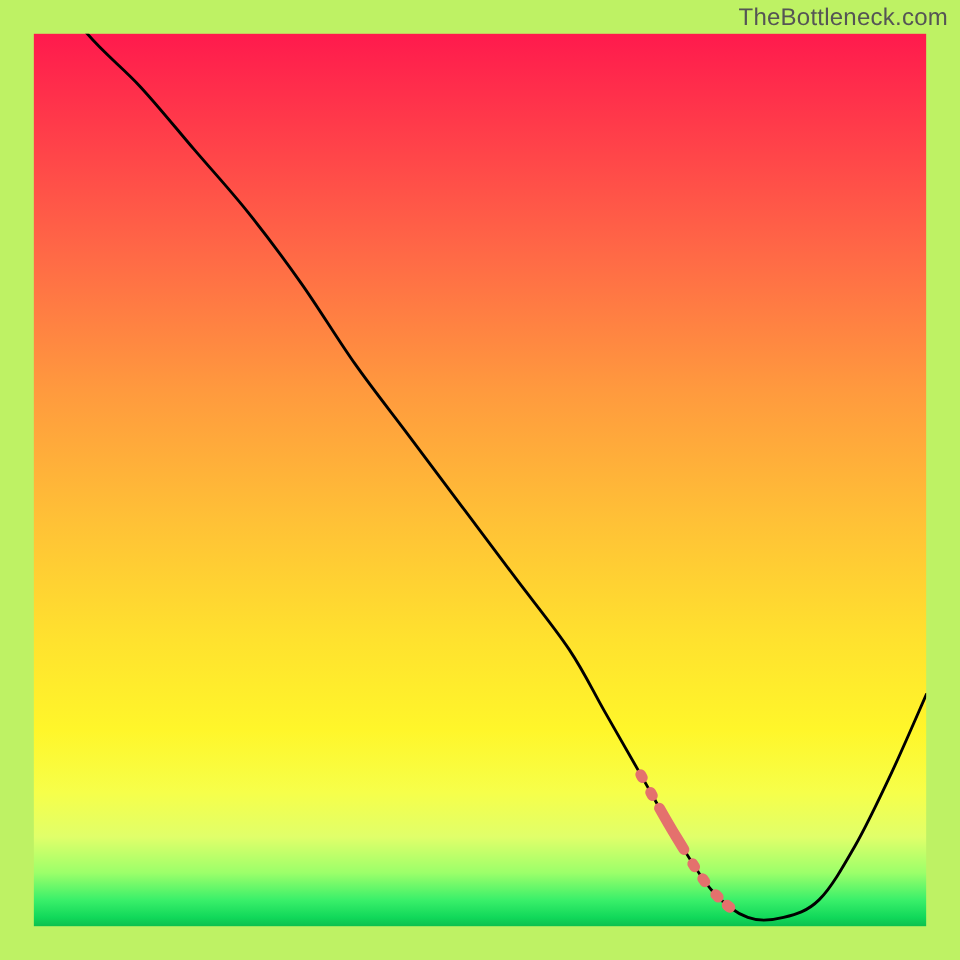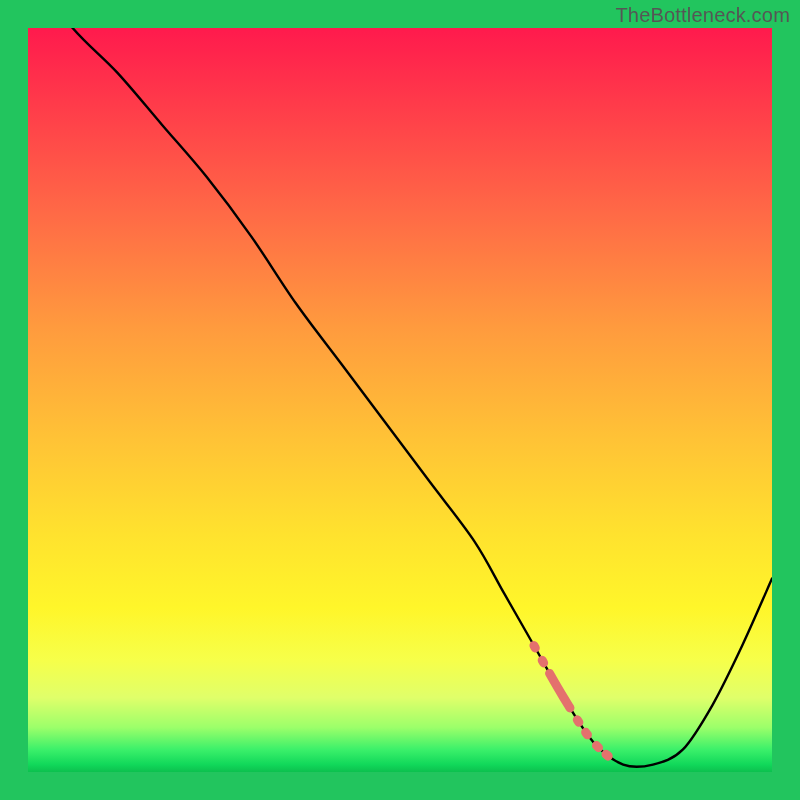--- a/index.html
+++ b/index.html
@@ -8,21 +8,21 @@
     width: 800px;
     height: 800px;
     background: #000;
     font-family: Arial, Helvetica, sans-serif;
     overflow: hidden;
   }
   .stage {
     position: relative;
     width: 800px;
     height: 800px;
-    background: #22c55e;
+    background: #bef264;
   }
   .plot-box {
     position: absolute;
     left: 28px;
     top: 28px;
     width: 744px;
     height: 744px;
     overflow: hidden;
   }
   .gradient {

